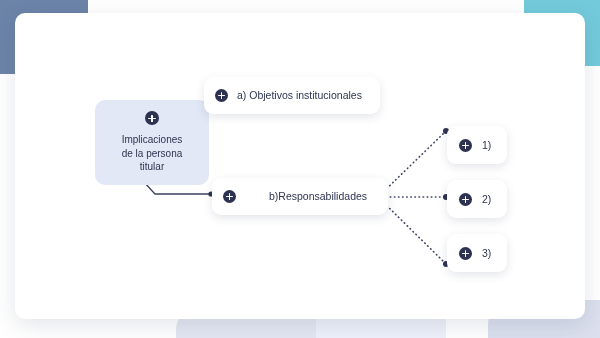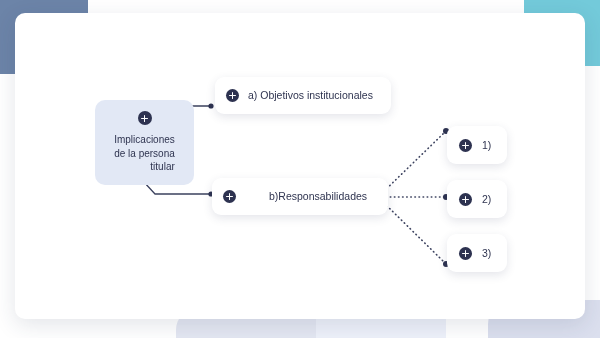--- a/index.html
+++ b/index.html
@@ -160,22 +160,22 @@
     margin-left: 10px;
   }
   .root-label {
     color: #2f3450;
     font-size: 10px;
     line-height: 13.5px;
     white-space: pre-line;
   }
 
   
-  #node-root      { left: 80px; top: 87px;  width: 99px; height: 85px; text-align: right; }
-  #node-branch-a  { left: 200px; top: 64px;  width: 176px; height: 37px; padding-left: 11px; }
+  #node-root      { left: 80px; top: 87px;  width: 114px; height: 85px; }
+  #node-branch-a  { left: 189px; top: 64px;  width: 176px; height: 37px; padding-left: 11px; }
   #node-branch-b  { left: 197px; top: 165px; width: 176px; height: 37px; padding-left: 11px; gap: 24px; }
   #node-leaf-1    { left: 432px; top: 113px; width: 60px; height: 38px; padding-left: 12px; }
   #node-leaf-2    { left: 432px; top: 167px; width: 60px; height: 38px; padding-left: 12px; }
   #node-leaf-3    { left: 432px; top: 221px; width: 60px; height: 38px; padding-left: 12px; }
 </style>
 </head>
 <body>
 
 <div id="stage">
 

